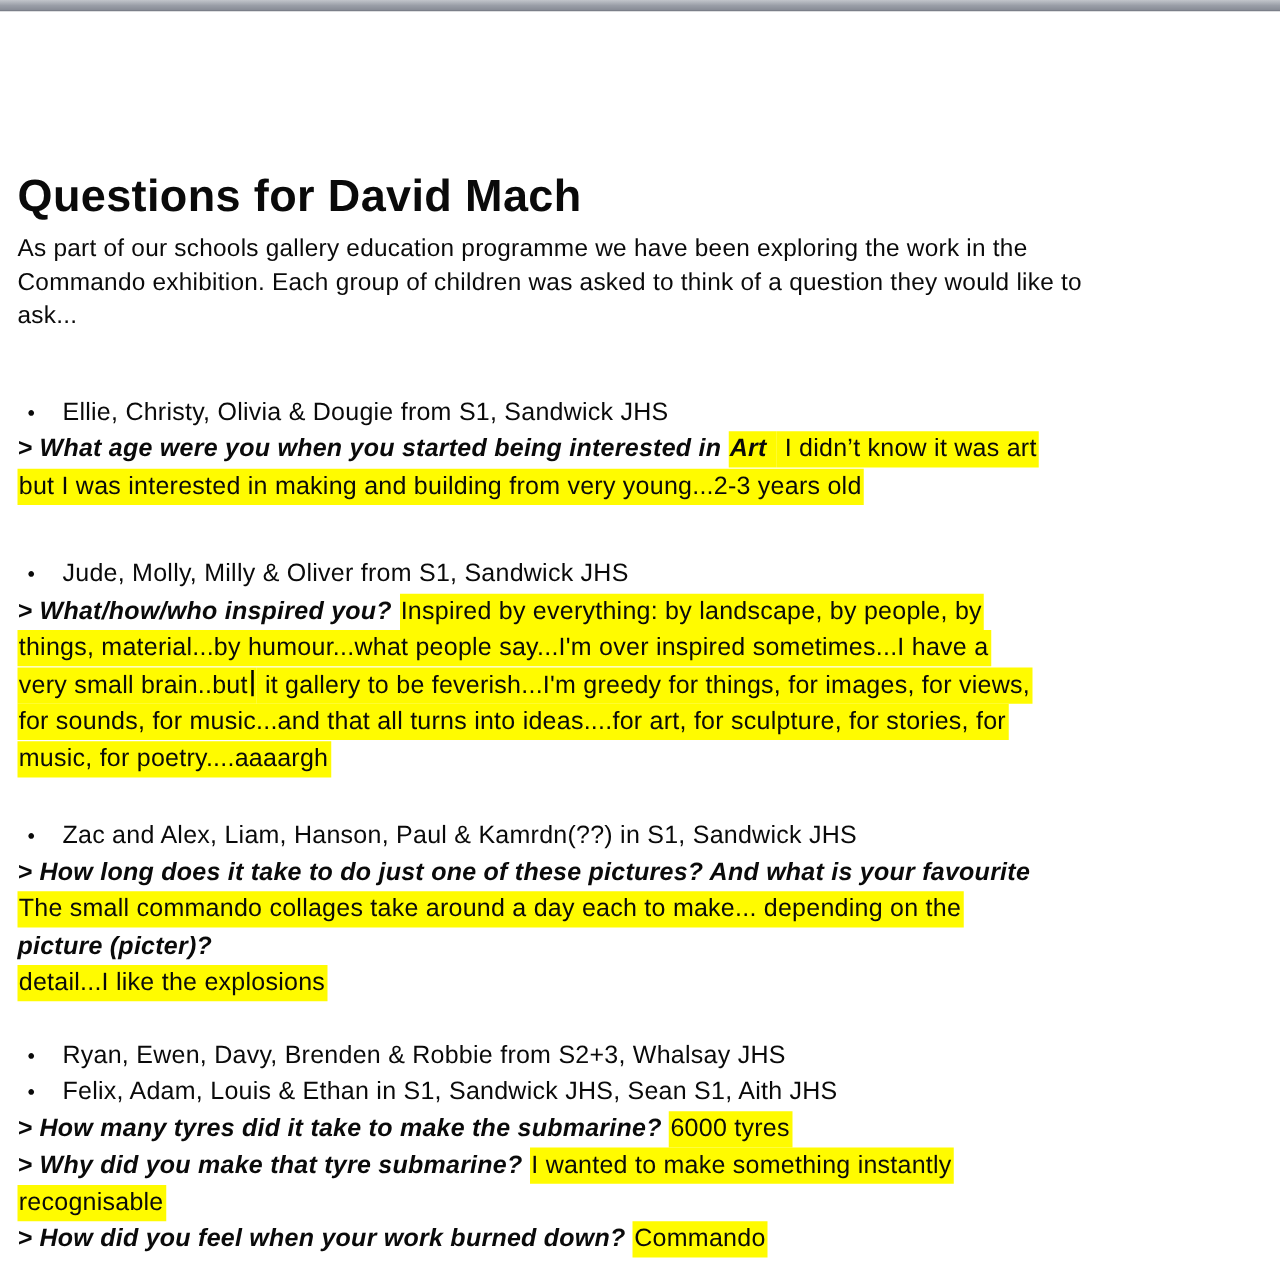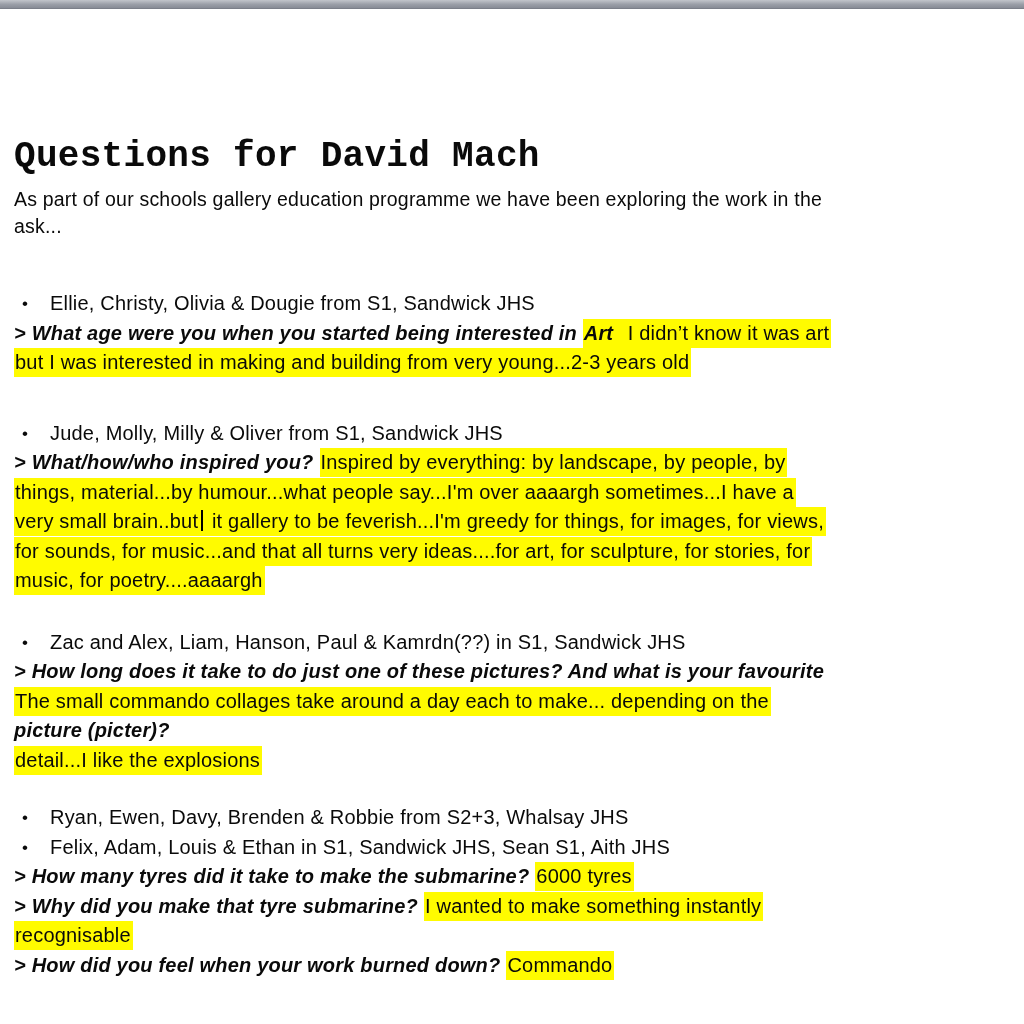--- a/index.html
+++ b/index.html
@@ -18,21 +18,21 @@
   .topbar{
     height:9px;width:100%;
     background:linear-gradient(to bottom,var(--bar-top) 0%,var(--bar-mid) 55%,#888c96 100%);
     border-bottom:1px solid #7b7f89;
   }
   .page{
     padding:0 16px 0 14px;
   }
   .title{
     margin:127px 0 0 0;
-    font-size:36px;line-height:42px;font-weight:bold;letter-spacing:0.3px;font-family:Liberation Mono, monospace;
+    font-size:36px;line-height:42px;font-weight:bold;letter-spacing:0.3px;
   }
   .intro{
     margin-top:8px;
     font-size:19.5px;line-height:26.5px;letter-spacing:0.2px;
   }
   .intro .line{white-space:pre;}
   .section{
     font-size:20px;line-height:29.5px;letter-spacing:0.2px;
   }
   .s1{margin-top:50px;}
@@ -54,35 +54,36 @@
 <body>
 
 <div class="topbar"></div>
 
 <div class="page">
 
   <h1 class="title">Questions for David Mach</h1>
 
   <div class="intro">
     <div class="line">As part of our schools gallery education programme we have been exploring the work in the</div>
+    <div class="line">Commando exhibition. Each group of children was asked to think of a question they would like to</div>
     <div class="line">ask...</div>
   </div>
 
   <div class="section s1">
     <div class="bullet-line"><span class="bullet">•</span><span>Ellie, Christy, Olivia &amp; Dougie from S1, Sandwick JHS</span></div>
     <div class="line"><span class="b">&gt; What age were you when you started being interested in </span><span class="b hl">Art </span><span class="hl"> I didn’t know it was art</span></div>
     <div class="line"><span class="hl">but I was interested in making and building from very young...2-3 years old</span></div>
   </div>
 
   <div class="section s2">
     <div class="bullet-line"><span class="bullet">•</span><span>Jude, Molly, Milly &amp; Oliver from S1, Sandwick JHS</span></div>
     <div class="line"><span class="b">&gt; What/how/who inspired you?</span><span class="hl gap">Inspired by everything: by landscape, by people, by</span></div>
-    <div class="line"><span class="hl">things, material...by humour...what people say...I'm over aaaargh sometimes...I have a</span></div>
+    <div class="line"><span class="hl">things, material...by humour...what people say...I'm over inspired sometimes...I have a</span></div>
     <div class="line"><span class="hl">very small brain..but</span><span class="hl"><span class="caret"></span></span><span class="hl"> it gallery to be feverish...I'm greedy for things, for images, for views,</span></div>
-    <div class="line"><span class="hl">for sounds, for music...and that all turns very ideas....for art, for sculpture, for stories, for</span></div>
+    <div class="line"><span class="hl">for sounds, for music...and that all turns into ideas....for art, for sculpture, for stories, for</span></div>
     <div class="line"><span class="hl">music, for poetry....aaaargh</span></div>
   </div>
 
   <div class="section s3">
     <div class="bullet-line"><span class="bullet">•</span><span>Zac and Alex, Liam, Hanson, Paul &amp; Kamrdn(??) in S1, Sandwick JHS</span></div>
     <div class="line"><span class="b">&gt; How long does it take to do just one of these pictures? And what is your favourite</span></div>
     <div class="line"><span class="hl">The small commando collages take around a day each to make... depending on the</span></div>
     <div class="line"><span class="b">picture (picter)?</span></div>
     <div class="line"><span class="hl">detail...I like the explosions</span></div>
   </div>

